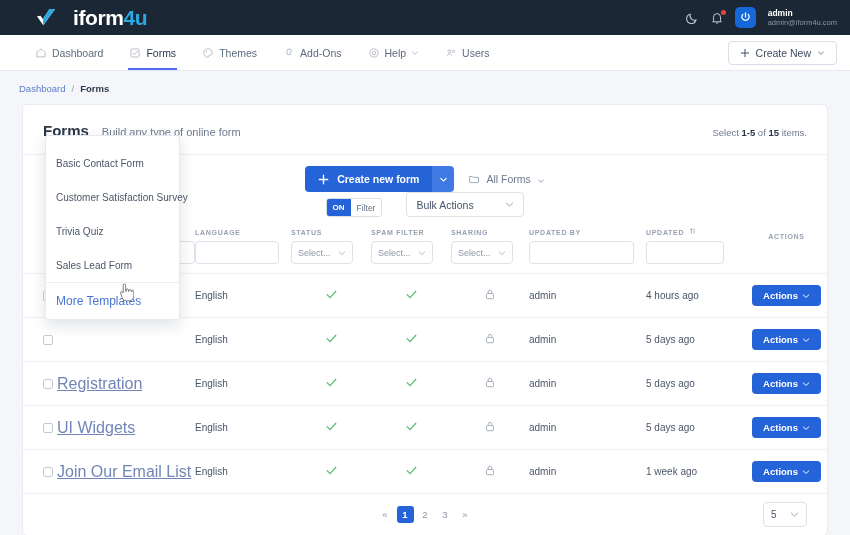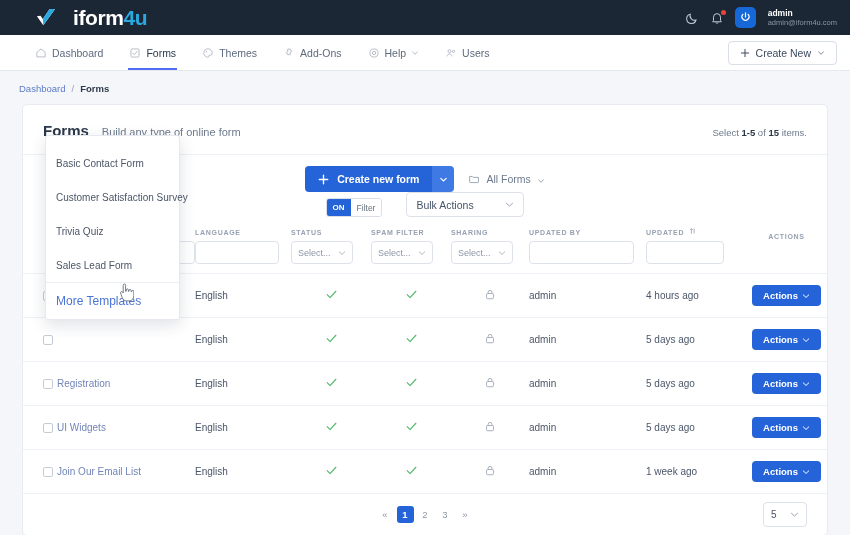--- a/index.html
+++ b/index.html
@@ -158,21 +158,21 @@
     font-size: 9px; color: #8d98a8; cursor: pointer;
   }
 
   tbody tr { border-top: 1px solid #eef1f5; }
   tbody td { padding: 11px 0; font-size: 10px; color: #4a5668; }
   .td-check { padding-left: 20px !important; }
   .chk {
     width: 10px; height: 10px; border: 1px solid #c4ccd8;
     border-radius: 2px; background: #fff; cursor: pointer; display: block;
   }
-  .form-link { color: #7285b8; font-size: 10px; cursor: pointer; }
+  .form-link { color: #7285b8; font-size: 16px; cursor: pointer; text-decoration: underline; }
   .ctr { text-align: center; }
 
   
   .pager {
     border-top: 1px solid #eef1f5; height: 42px;
     display: flex; align-items: center; justify-content: center;
     position: relative;
   }
   .pages { display: flex; align-items: center; gap: 3px; }
   .pg {

